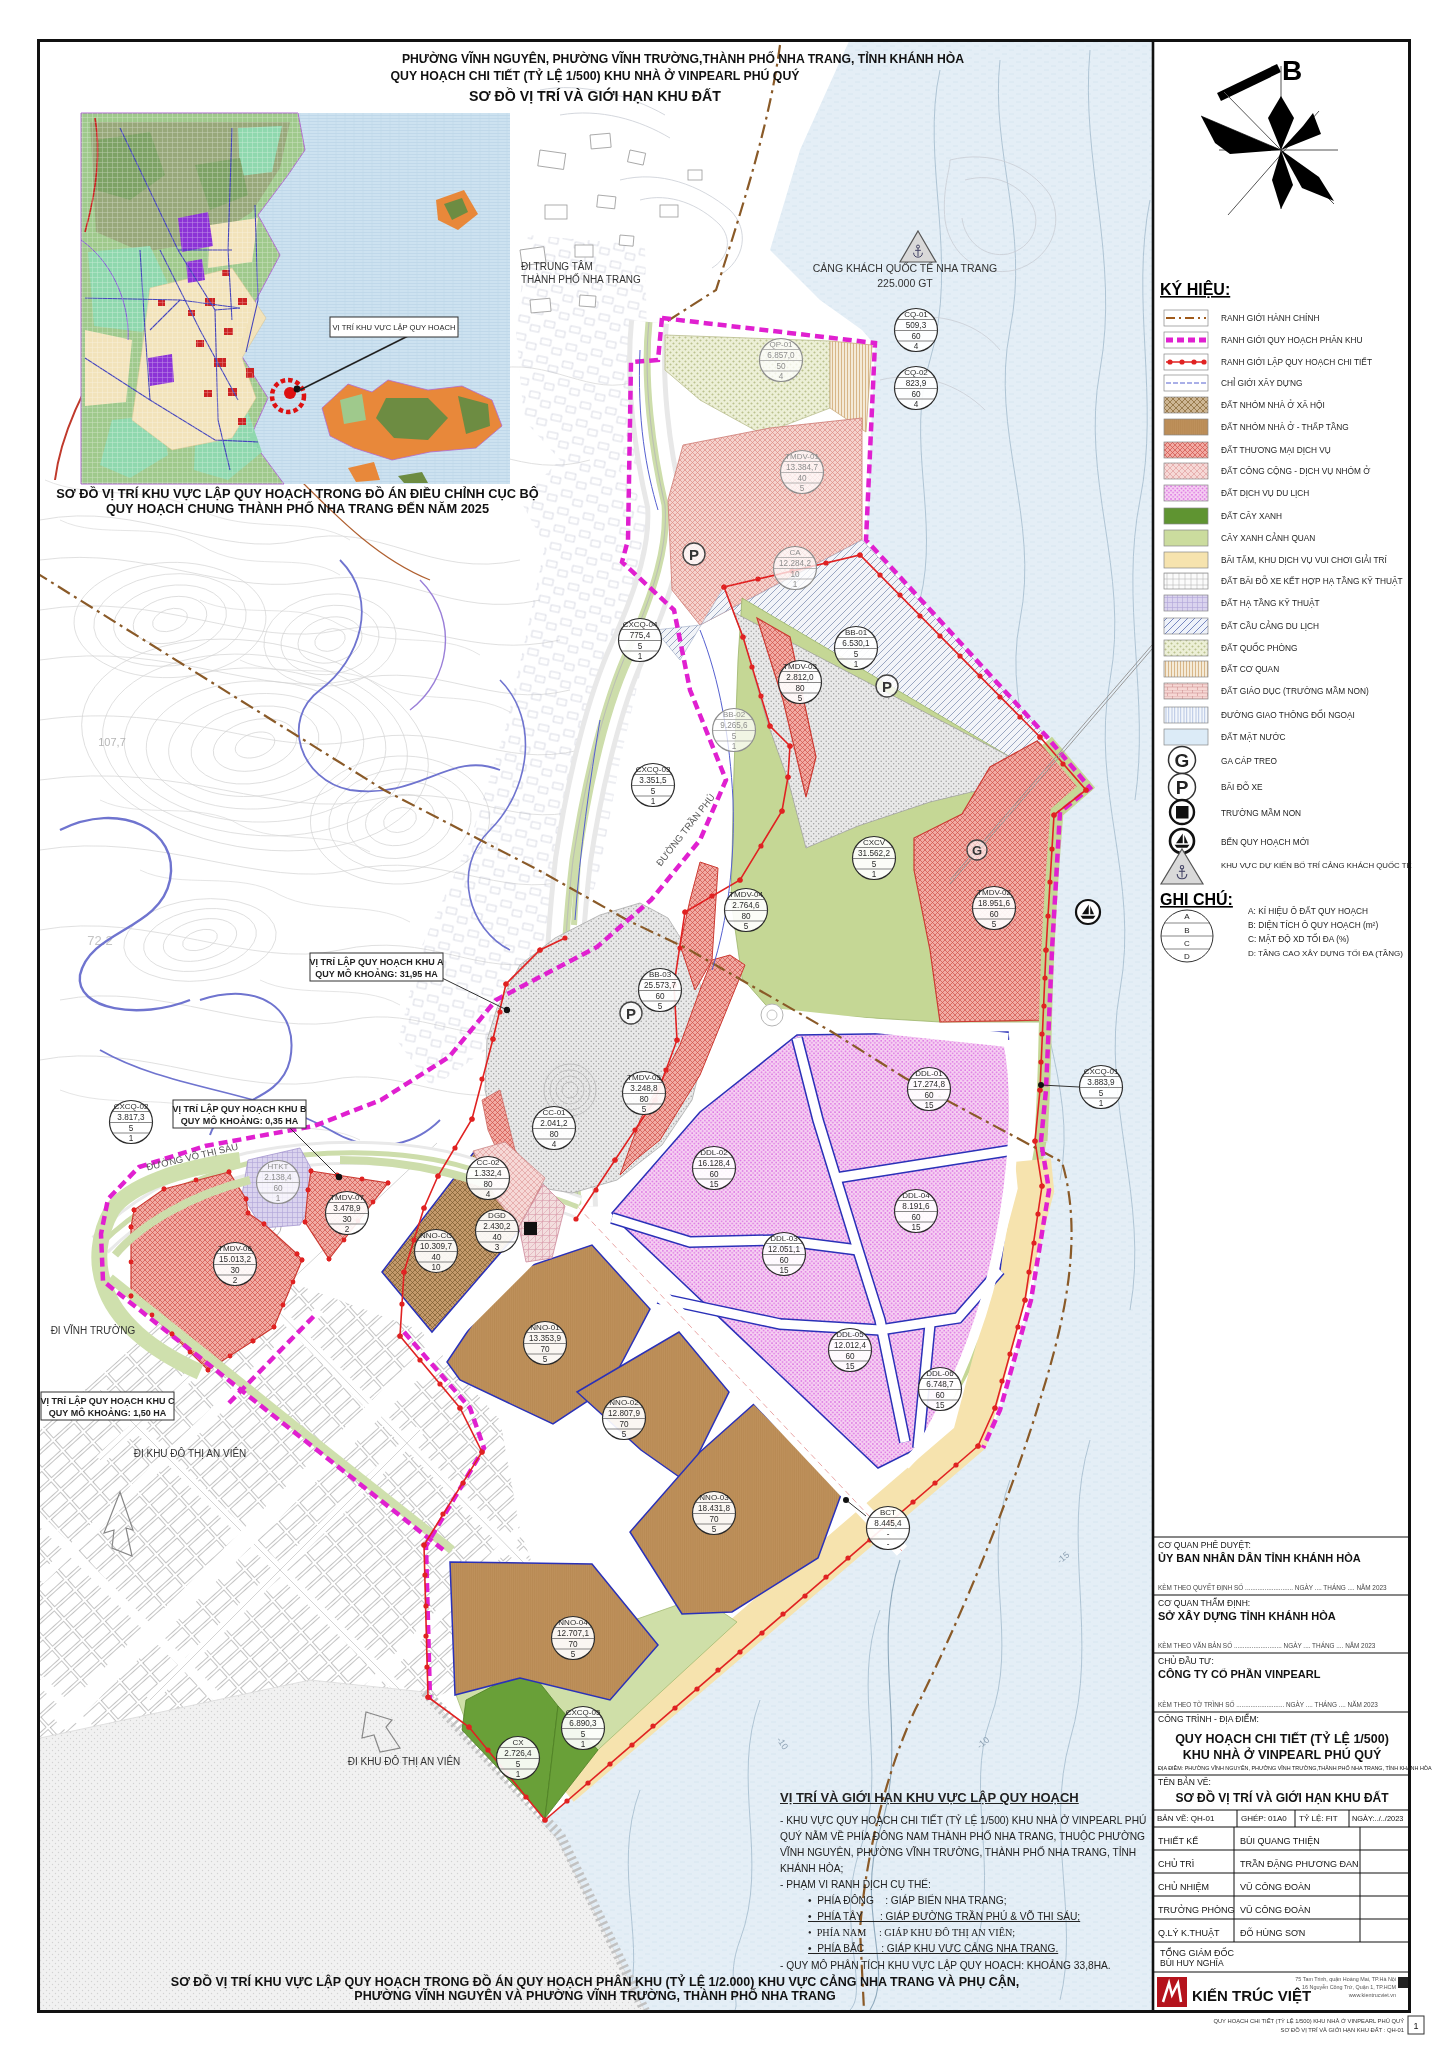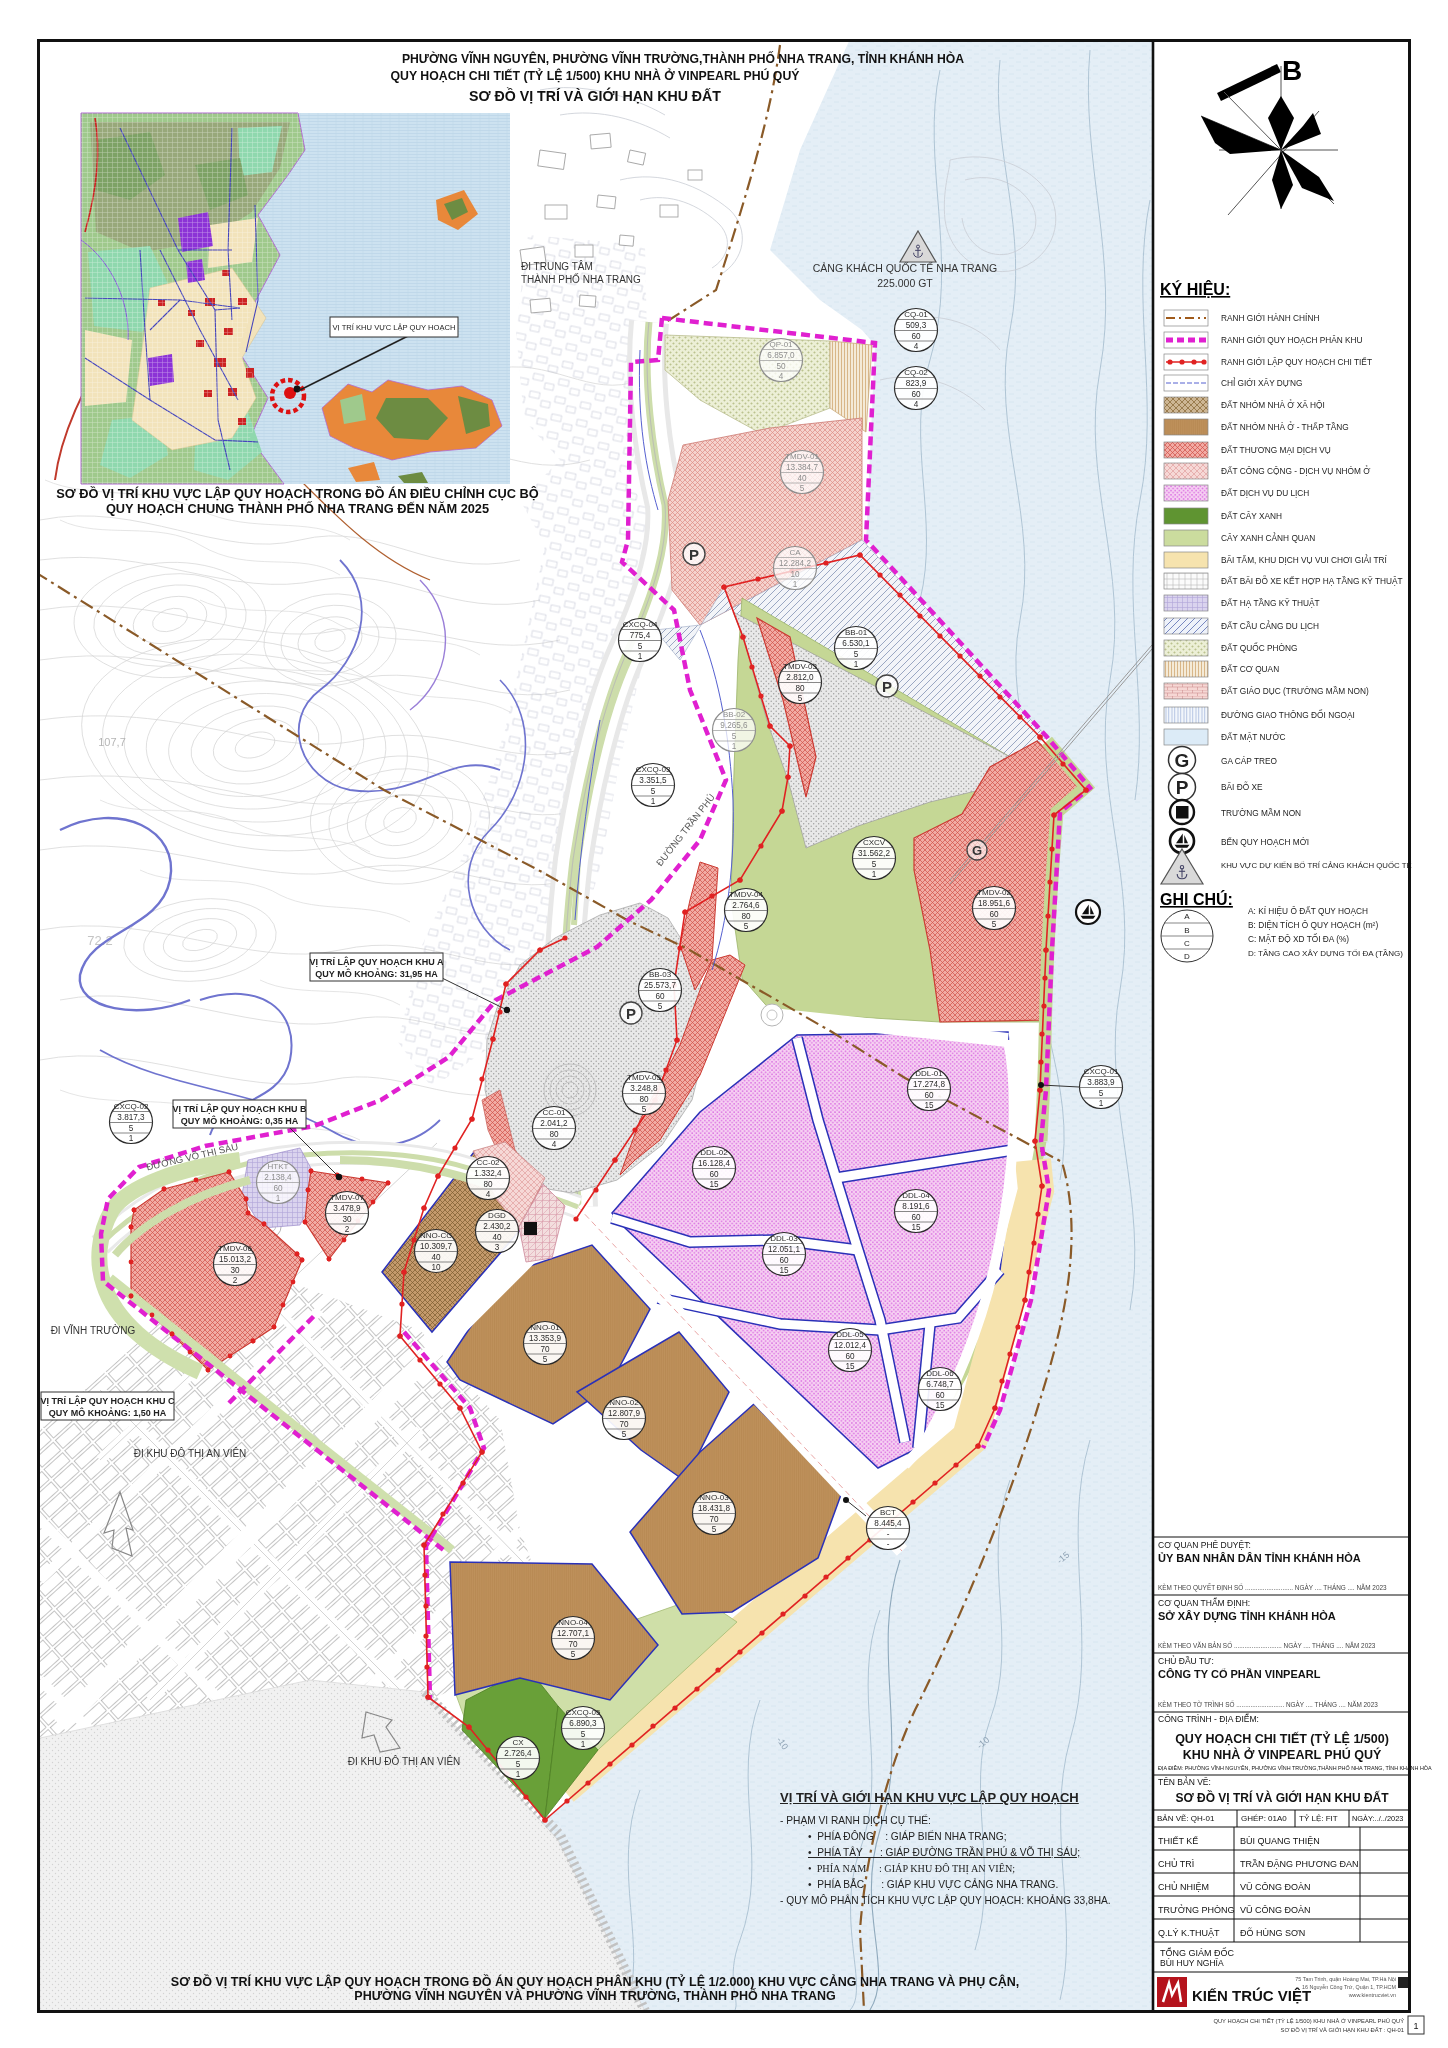--- a/index.html
+++ b/index.html
@@ -1304,21 +1304,22 @@
 <div class="abs ttl" style="left:37px;top:52px;width:1292px;font-size:12.2px;">PHƯỜNG VĨNH NGUYÊN, PHƯỜNG VĨNH TRƯỜNG,THÀNH PHỐ NHA TRANG, TỈNH KHÁNH HÒA</div>
 
 <div class="abs ttl" style="left:37px;top:69px;width:1116px;font-size:12.3px;">QUY HOẠCH CHI TIẾT (TỶ LỆ 1/500) KHU NHÀ Ở VINPEARL PHÚ QUÝ</div>
 
 <div class="abs ttl" style="left:37px;top:88px;width:1116px;font-size:14.2px;">SƠ ĐỒ VỊ TRÍ VÀ GIỚI HẠN KHU ĐẤT</div>
 
 <div class="abs ttl" style="left:40px;top:486px;width:515px;font-size:12.8px;">SƠ ĐỒ VỊ TRÍ KHU VỰC LẬP QUY HOẠCH TRONG ĐỒ ÁN ĐIỀU CHỈNH CỤC BỘ<br>QUY HOẠCH CHUNG THÀNH PHỐ NHA TRANG ĐẾN NĂM 2025</div>
 
 <div class="abs" style="left:780px;top:1788px;width:383px;font-size:10.2px;color:#222;line-height:1.58;">
  <div style="font-weight:bold;font-size:13px;text-decoration:underline;margin-bottom:4px;">VỊ TRÍ VÀ GIỚI HẠN KHU VỰC LẬP QUY HOẠCH</div>
+ <div>- KHU VỰC QUY HOẠCH CHI TIẾT (TỶ LỆ 1/500) KHU NHÀ Ở VINPEARL PHÚ QUÝ NẰM VỀ PHÍA ĐÔNG NAM THÀNH PHỐ NHA TRANG, THUỘC PHƯỜNG VĨNH NGUYÊN, PHƯỜNG VĨNH TRƯỜNG, THÀNH PHỐ NHA TRANG, TỈNH KHÁNH HÒA;</div>
  <div>- PHẠM VI RANH DỊCH CỤ THỂ:</div>
  <div style="padding-left:28px;">•&nbsp;&nbsp;PHÍA ĐÔNG&nbsp;&nbsp;&nbsp;&nbsp;: GIÁP BIỂN NHA TRANG;</div>
  <div style="padding-left:28px;text-decoration:underline;">•&nbsp;&nbsp;PHÍA TÂY&nbsp;&nbsp;&nbsp;&nbsp;&nbsp;&nbsp;: GIÁP ĐƯỜNG TRẦN PHÚ &amp; VÕ THỊ SÁU;</div>
  <div style="padding-left:28px;font-family:Liberation Serif, serif;">•&nbsp;&nbsp;PHÍA NAM&nbsp;&nbsp;&nbsp;&nbsp;&nbsp;: GIÁP KHU ĐÔ THỊ AN VIÊN;</div>
- <div style="padding-left:28px;">•&nbsp;&nbsp;PHÍA BẮC&nbsp;&nbsp;&nbsp;&nbsp;&nbsp;&nbsp;: GIÁP KHU VỰC CẢNG NHA TRANG.</div>
+ <div style="padding-left:28px;text-decoration:underline;">•&nbsp;&nbsp;PHÍA BẮC&nbsp;&nbsp;&nbsp;&nbsp;&nbsp;&nbsp;: GIÁP KHU VỰC CẢNG NHA TRANG.</div>
  <div>- QUY MÔ PHÂN TÍCH KHU VỰC LẬP QUY HOẠCH: KHOẢNG 33,8HA.</div>
 </div>
 
 <div class="abs ttl" style="left:37px;top:1975px;width:1116px;font-size:12.5px;">SƠ ĐỒ VỊ TRÍ KHU VỰC LẬP QUY HOẠCH TRONG ĐỒ ÁN QUY HOẠCH PHÂN KHU (TỶ LỆ 1/2.000) KHU VỰC CẢNG NHA TRANG VÀ PHỤ CẬN,<br>PHƯỜNG VĨNH NGUYÊN VÀ PHƯỜNG VĨNH TRƯỜNG, THÀNH PHỐ NHA TRANG</div>
 
 </body></html>

